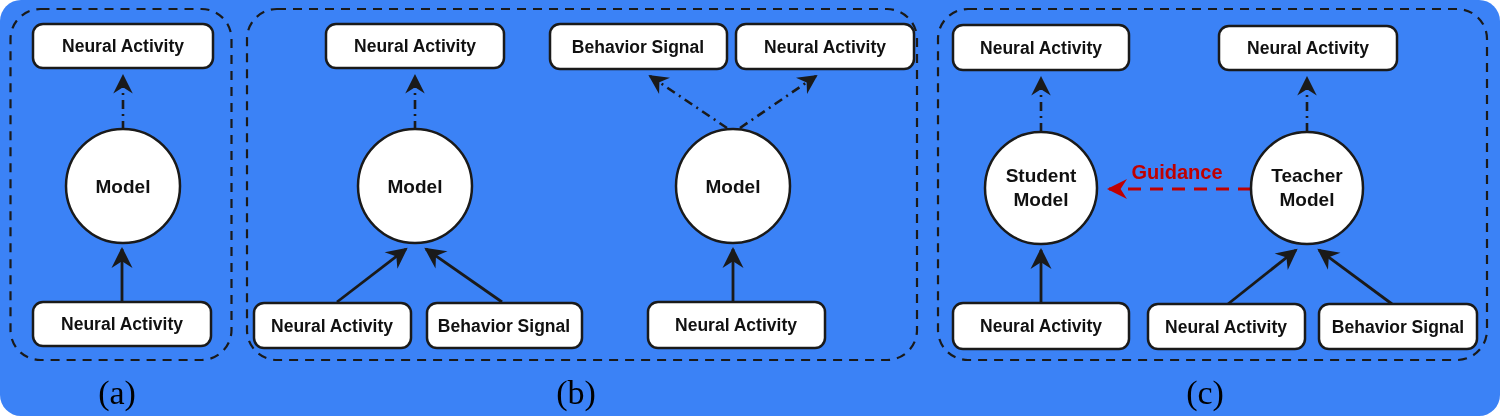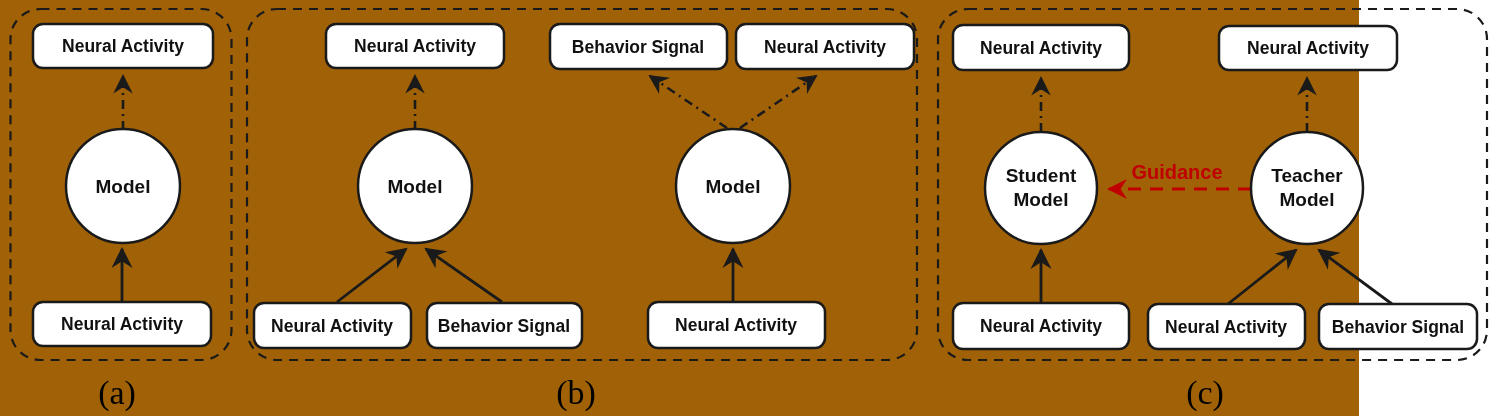--- a/index.html
+++ b/index.html
@@ -1,16 +1,16 @@
 <!DOCTYPE html>
 <html><head>
 <meta charset="utf-8">
 <style>
   html, body { margin:0; padding:0; background:#ffffff; }
-  .stage { width:1359px; height:416px; position:relative; background:#a16207; }
+  .stage { width:1500px; height:416px; position:relative; background:#3b82f6;border-radius:21px; }
 
   .panel-frame   { fill:none; stroke:#1a1a1a; stroke-width:2.2; stroke-dasharray:9 7; }
   .node-box      { fill:#ffffff; stroke:#1a1a1a; stroke-width:2.5; }
   .model-circle  { fill:#ffffff; stroke:#1a1a1a; stroke-width:2.5; }
   .solid-arrow   { stroke:#1a1a1a; stroke-width:2.8; fill:none; marker-end:url(#mArrow); }
   .dashdot-arrow { stroke:#1a1a1a; stroke-width:2.6; fill:none; stroke-dasharray:9 5 2 5; marker-end:url(#mArrow); }
   .guidance-arrow{ stroke:#c00000; stroke-width:3;  fill:none; stroke-dasharray:13 9; marker-end:url(#mArrowRed); }
 
   .box-label     { font:700 17.5px "Liberation Sans", sans-serif; fill:#111111; text-anchor:middle; }
   .circle-label  { font:700 19px   "Liberation Sans", sans-serif; fill:#111111; text-anchor:middle; }

